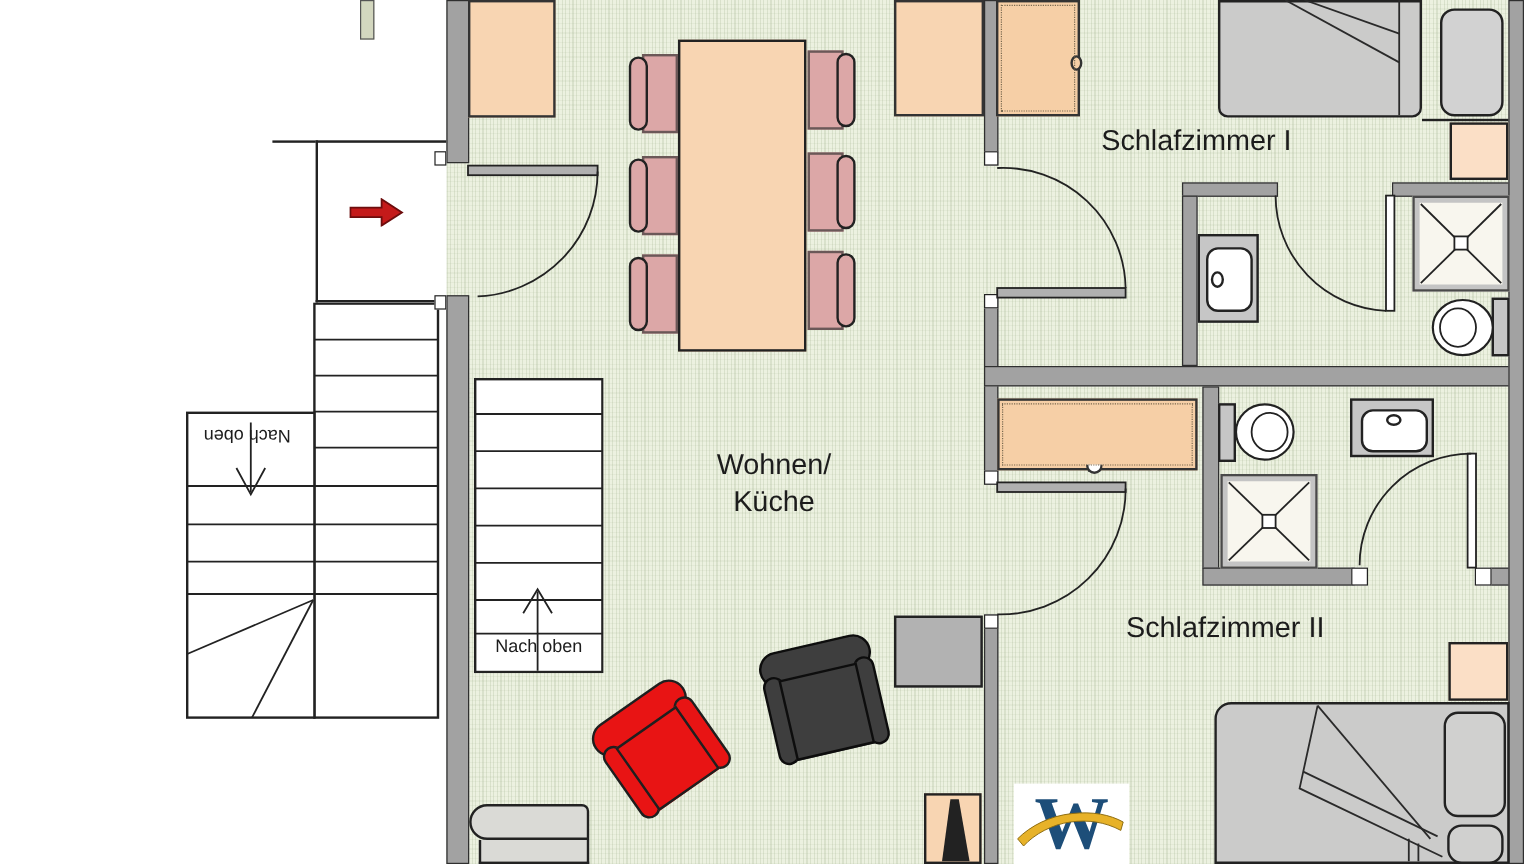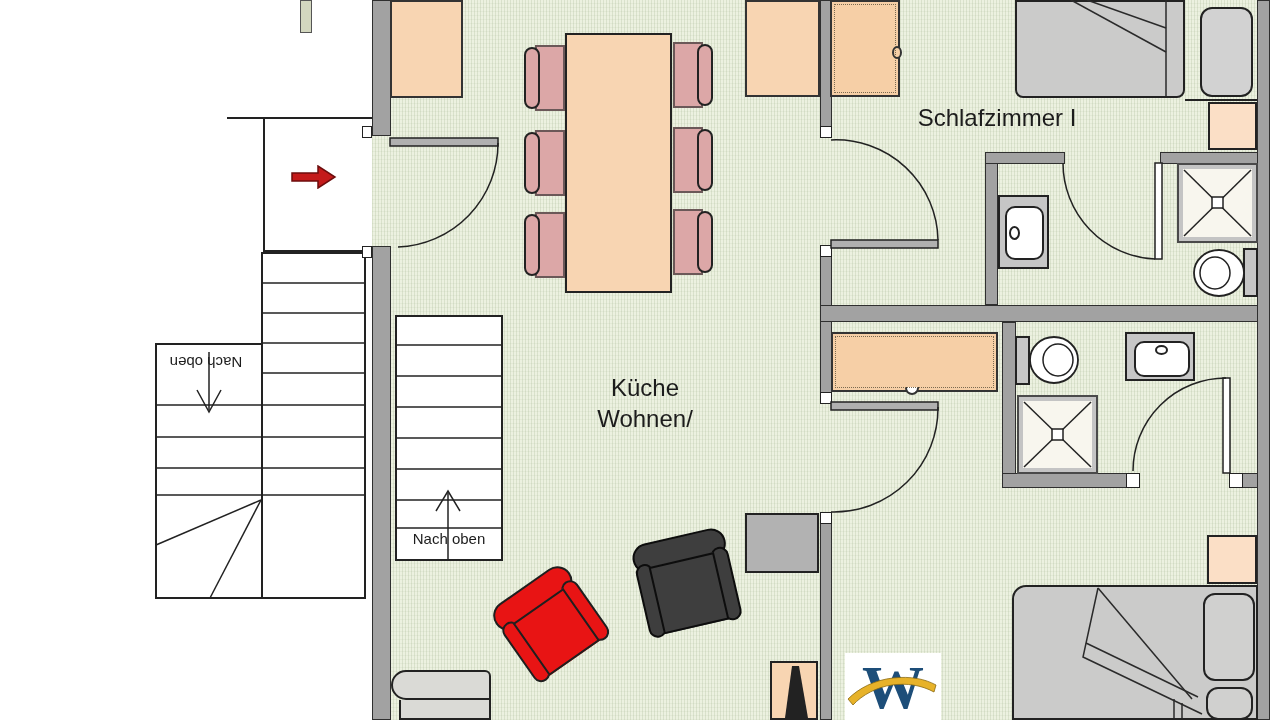--- a/index.html
+++ b/index.html
@@ -220,20 +220,21 @@
     <div class="tank" style="left:51px;top:2px;width:15px;height:49px;"></div>
     <svg width="67" height="53" style="position:absolute;left:0;top:0;">
       <ellipse cx="27" cy="27" rx="25" ry="23" fill="#fff" stroke="#222" stroke-width="1.8"></ellipse>
       <ellipse cx="23" cy="27" rx="15" ry="16" fill="#fff" stroke="#222" stroke-width="1.5"></ellipse>
     </svg>
   </div>
 
   <div class="wardrobe" style="left:831px;top:332px;width:167px;height:60px;">
     <div class="abs" style="left:72px;bottom:-5px;width:14px;height:8px;background:#fff;border:2px solid #333;border-top:none;border-radius:0 0 7px 7px;"></div>
   </div>
+  <div class="room-label" style="left:906px;top:510px;width:230px;">Schlafzimmer II</div>
 
   <div class="abs" style="left:1015px;top:333px;width:66px;height:55px;">
     <div class="tank" style="left:0;top:3px;width:15px;height:49px;"></div>
     <svg width="66" height="55" style="position:absolute;left:0;top:0;">
       <ellipse cx="39" cy="27" rx="24" ry="23" fill="#fff" stroke="#222" stroke-width="1.8"></ellipse>
       <ellipse cx="43" cy="27" rx="15" ry="16" fill="#fff" stroke="#222" stroke-width="1.5"></ellipse>
     </svg>
   </div>
   <div class="shower" style="left:1017px;top:395px;width:81px;height:79px;">
     <svg width="77" height="75" style="position:absolute;left:0;top:0;">
@@ -279,22 +280,22 @@
   <svg class="door-svg" style="left:1063px;top:163px;" width="102" height="100">
     <rect x="92" y="0" width="7" height="96" fill="#fff" stroke="#222" stroke-width="1.5"></rect>
     <path d="M 0 0 A 96 96 0 0 0 92 96" fill="none" stroke="#222" stroke-width="1.5"></path>
   </svg>
   <svg class="door-svg" style="left:1133px;top:378px;" width="100" height="98">
     <rect x="90" y="0" width="7" height="95" fill="#fff" stroke="#222" stroke-width="1.5"></rect>
     <path d="M 93 0 A 93 93 0 0 0 0 93" fill="none" stroke="#222" stroke-width="1.5"></path>
   </svg>
 
   <div class="room-label" style="left:560px;top:372px;width:170px;line-height:31px;">
+    <div>Wohnen/</div>
     <div>Küche</div>
-    <div>Wohnen/</div>
   </div>
 
   <div class="logo">
     <span class="w">W</span>
     <svg width="96" height="67">
       <path d="M3 46 C 14 35 30 27 48 25 C 66 23 80 26 91 32 L 89 39 C 76 32 62 30 47 32 C 32 34 17 42 8 52 Z" fill="#e7b229" stroke="#8a6a10" stroke-width="0.8"></path>
     </svg>
   </div>
 
 </div>

